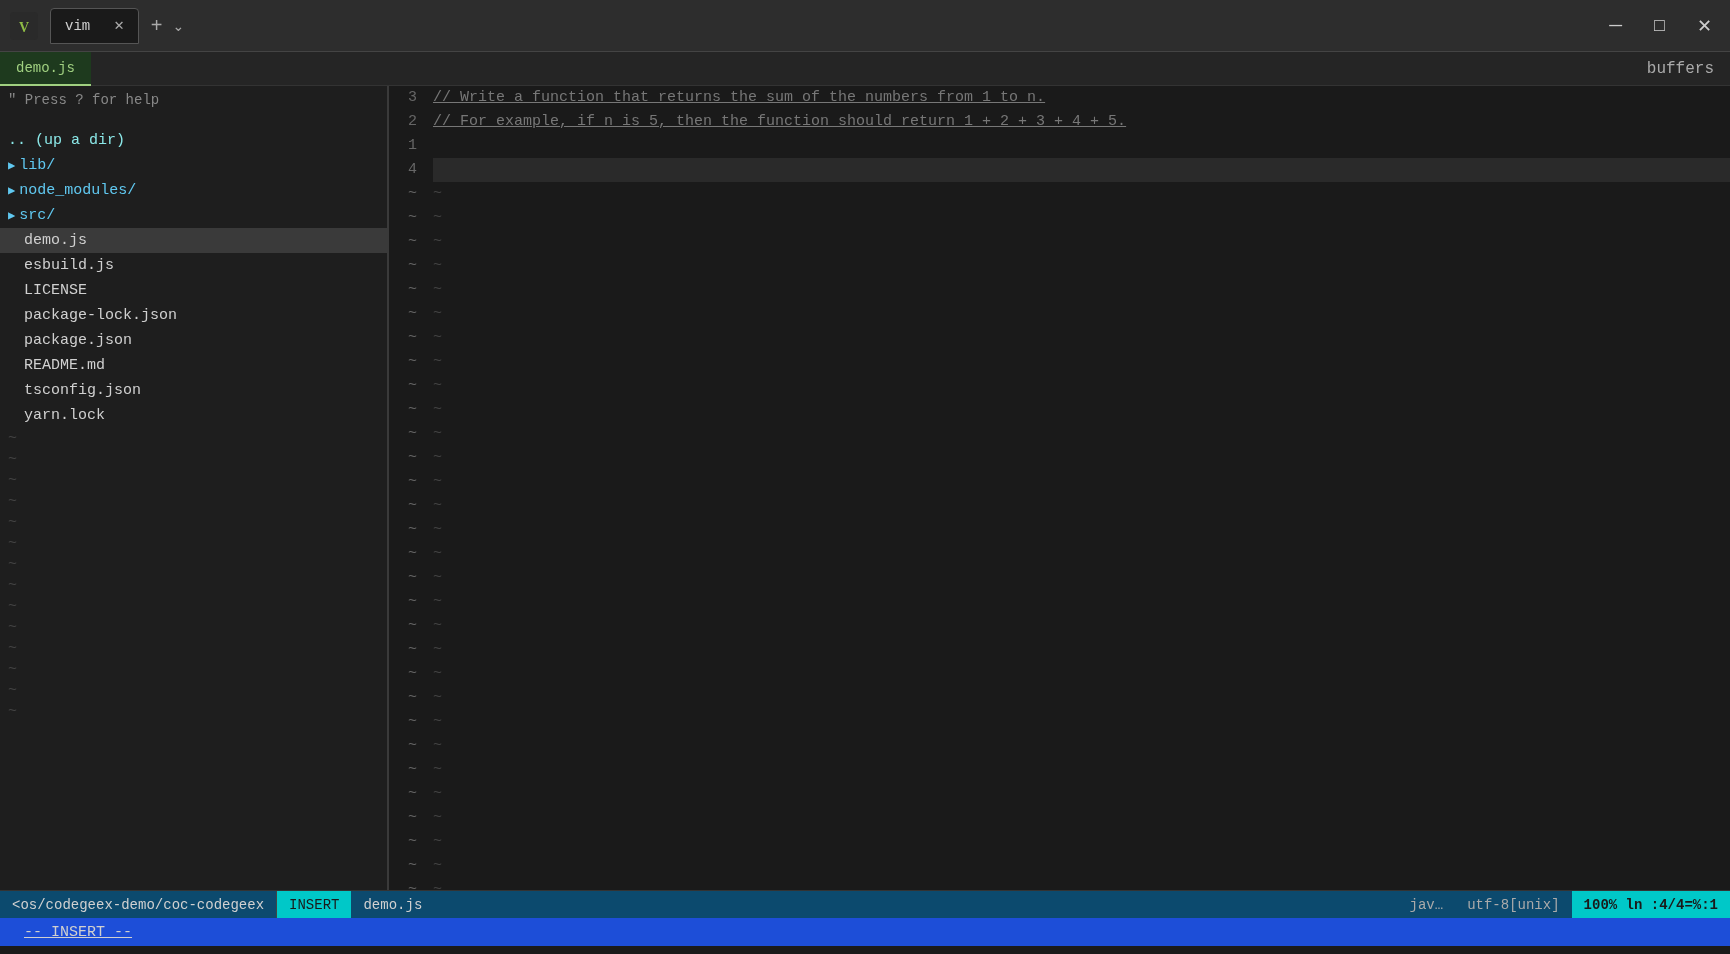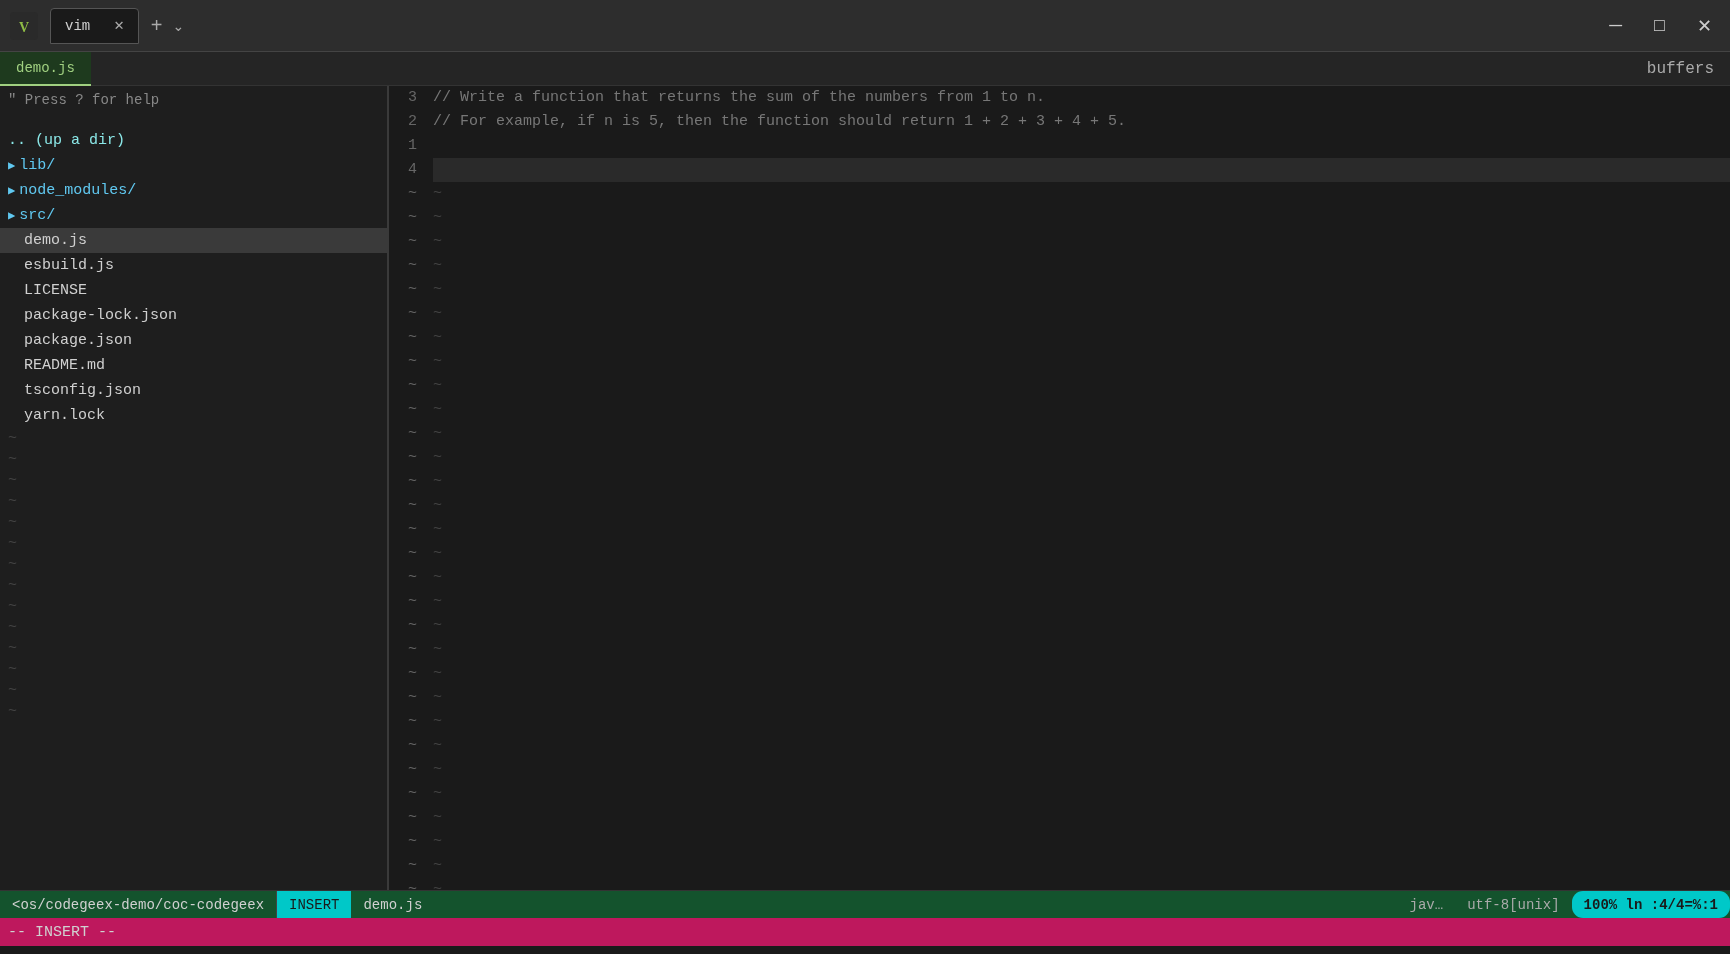--- a/index.html
+++ b/index.html
@@ -238,36 +238,37 @@
       white-space: pre;
       min-height: 24px;
     }
 
     .code-line.active-line {
       background: #2a2a2a;
     }
 
     .comment {
       color: #777;
+      text-decoration: underline;
     }
 
     .tilde-line {
       color: #444;
     }
 
     
     .separator {
       width: 1px;
       background: #3a3a3a;
     }
 
     
     .status-bar {
       height: 28px;
-      background: #14532d;
+      background: #0c4a6e;
       display: flex;
       align-items: center;
       font-size: 14px;
       border-top: 1px solid #333;
     }
 
     .status-path {
       color: #d0d0d0;
       padding: 0 12px;
       border-right: 1px solid #444;
@@ -320,32 +321,32 @@
 
     .status-position {
       background: #00c8c8;
       color: #1a1a1a;
       font-weight: bold;
       padding: 0 12px;
       height: 100%;
       display: flex;
       align-items: center;
       font-size: 14px;
-      border-radius: 11px;
     }
 
     
     .cmd-bar {
       height: 28px;
-      background: #be185d;
-      display: flex;
-      align-items: center;
-      padding: 0 8px;
-      font-size: 15px;
-      color: #d0d0d0;
+      background: #1d4ed8;
+      display: flex;
+      align-items: center;
+      padding: 0 24px;
+      font-size: 15px;
+      color: #d0d0d0;
+      text-decoration: underline;
     }
 
     .cmd-insert-label {
       color: #d0d0d0;
     }
 
     
     .sidebar-tildes .tilde-line {
       display: block;
       color: #444;

